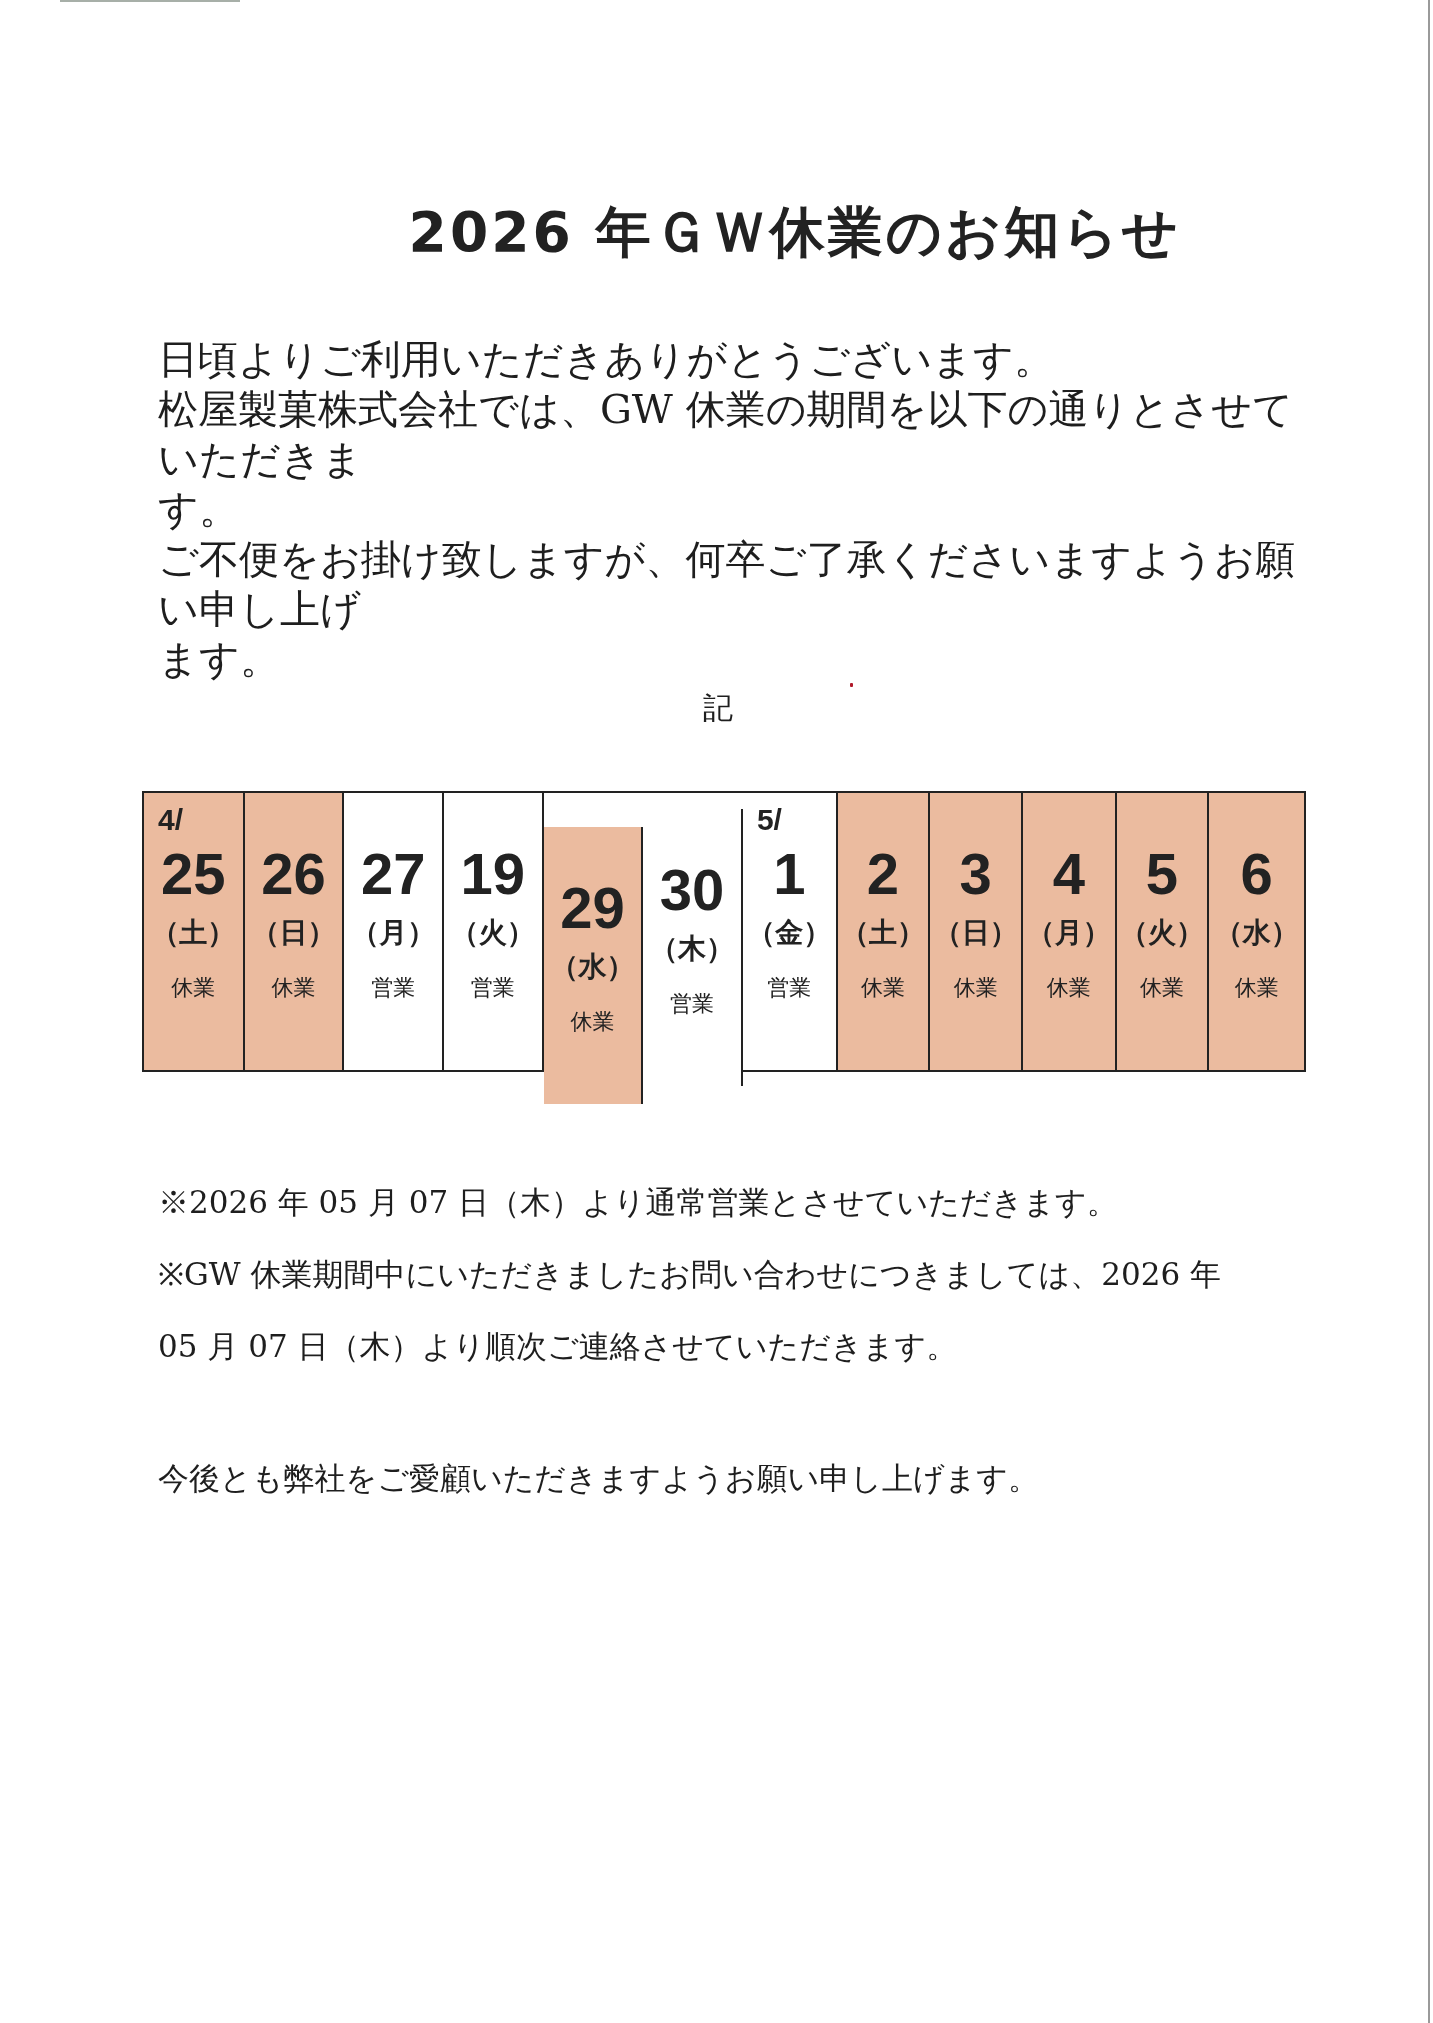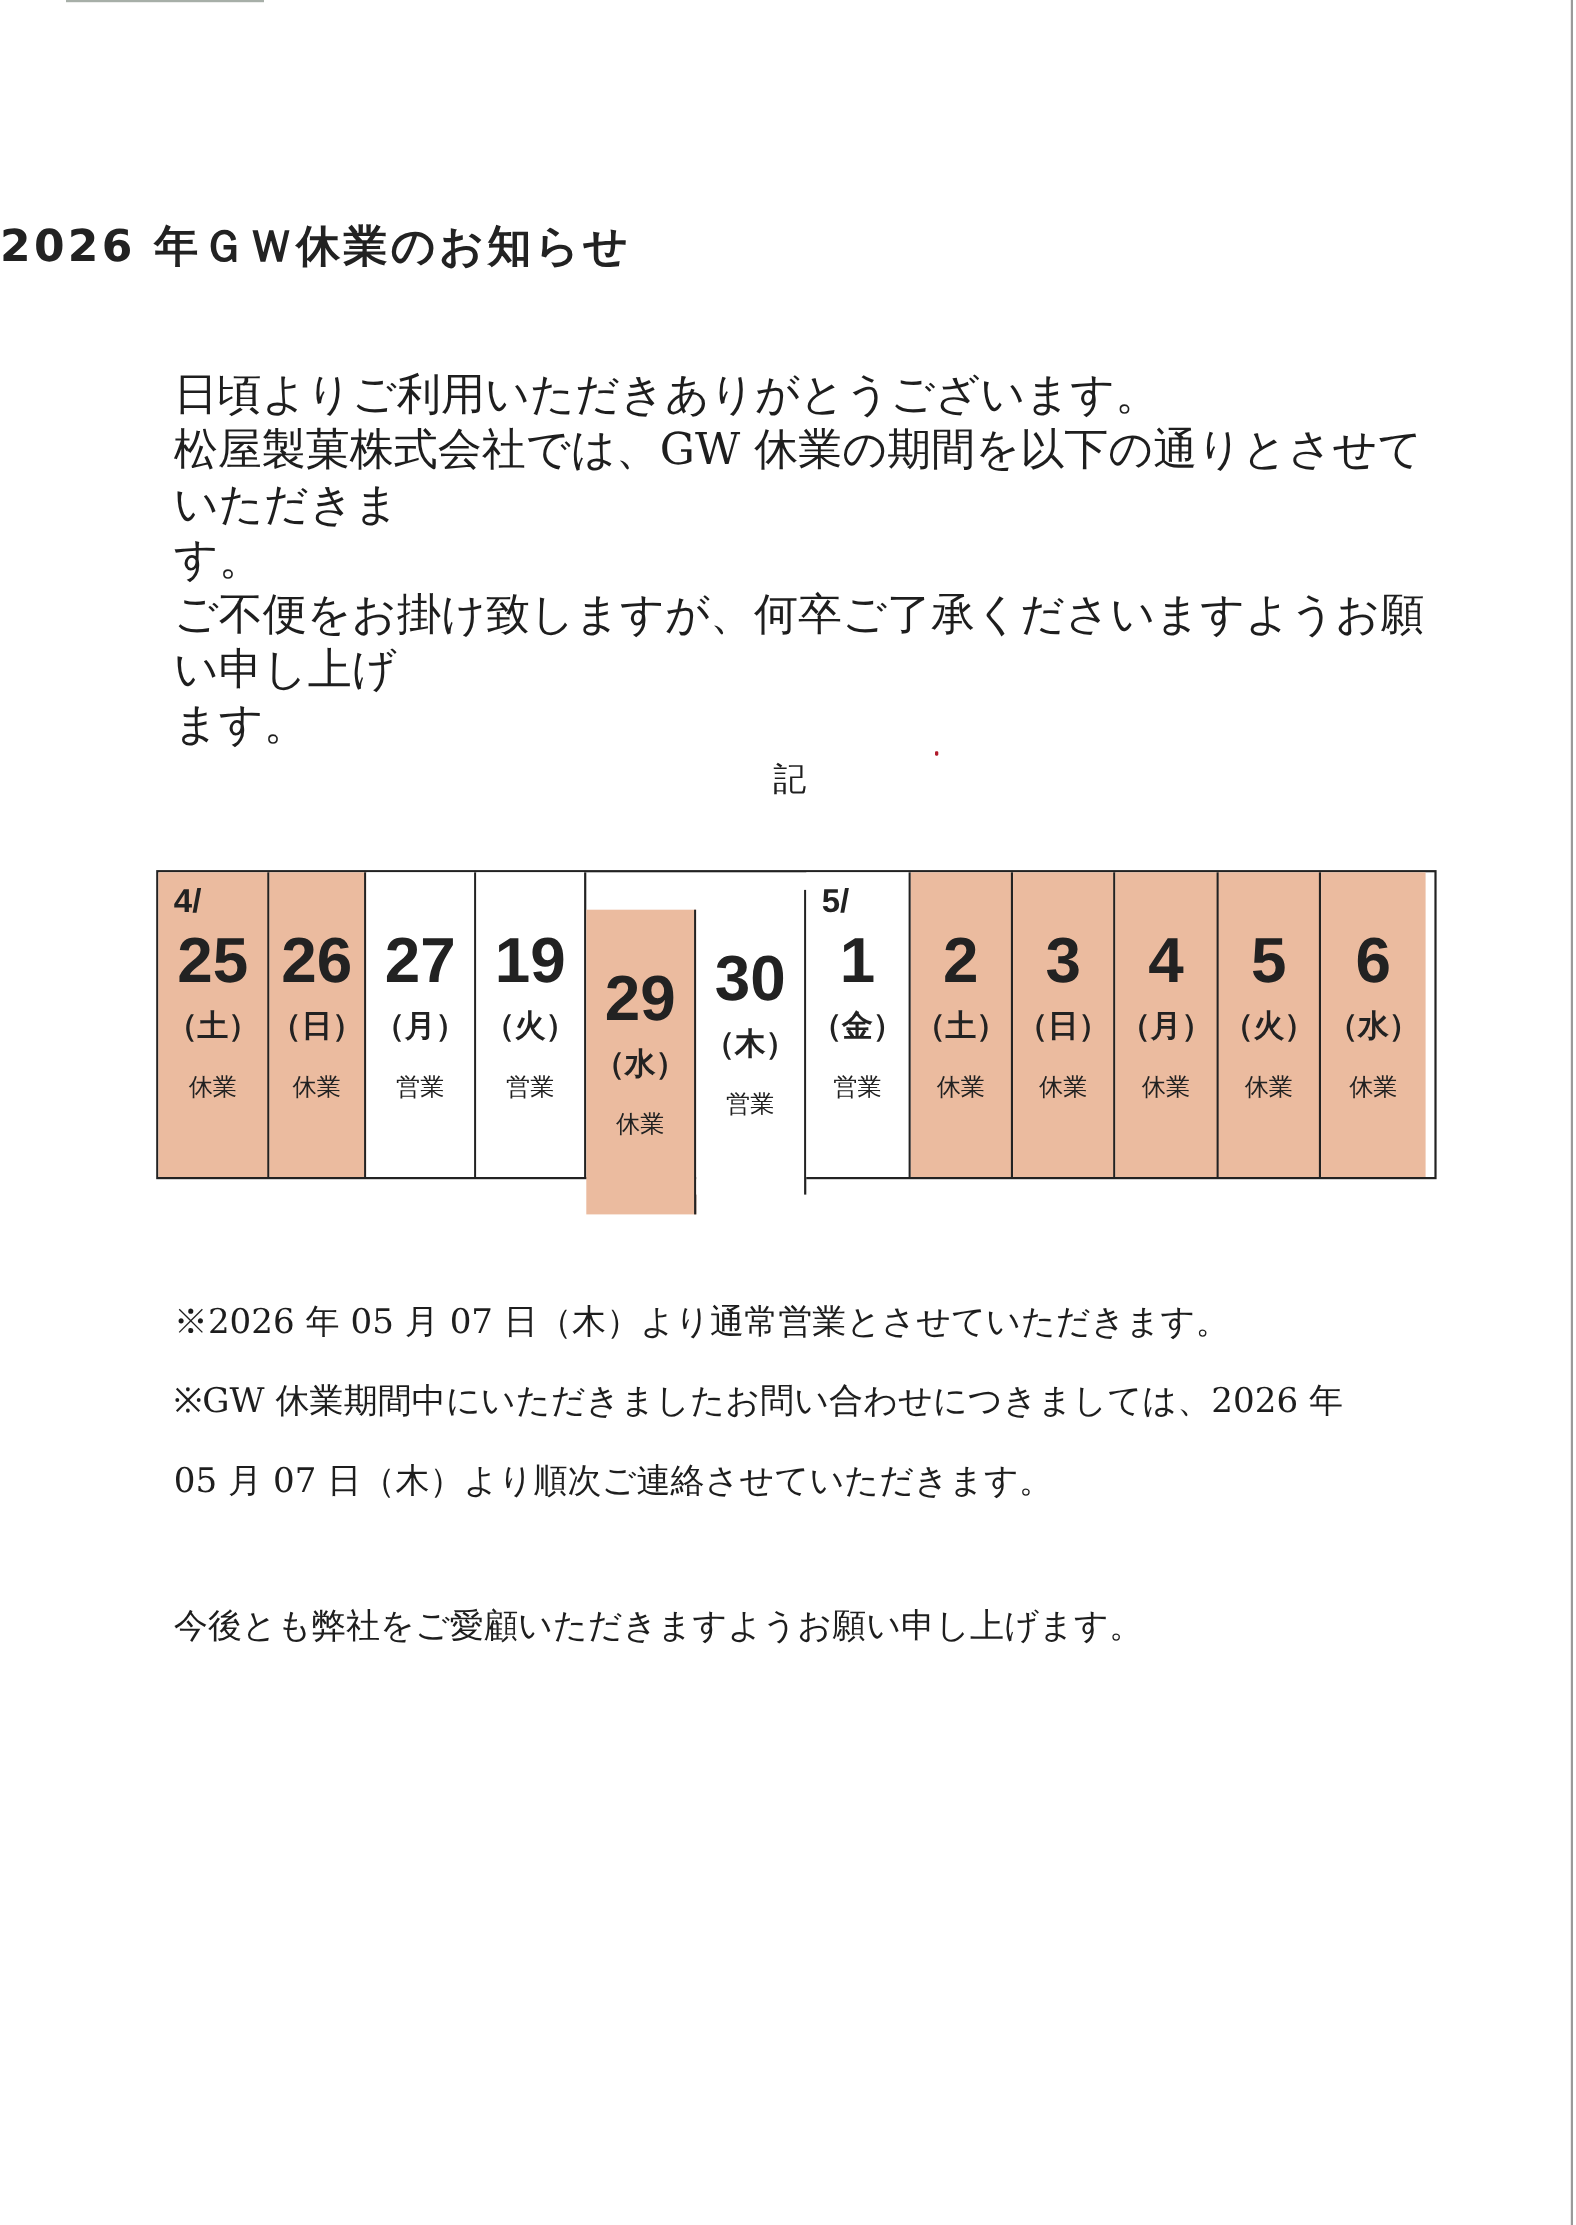--- a/index.html
+++ b/index.html
@@ -30,24 +30,24 @@
     width: 180px;
     height: 2px;
     background: #6c7a6e;
     opacity: 0.6;
   }
   .title {
     position: absolute;
     top: 196px;
     left: 0;
     width: 1181px;
-    text-align: left;
+    text-align: right;
     font-family: "DejaVu Sans", "Liberation Sans", sans-serif;
     font-weight: bold;
-    font-size: 40px;
+    font-size: 55px;
     letter-spacing: 3px;
     color: #222222;
   }
   .intro {
     position: absolute;
     top: 334px;
     left: 158px;
     width: 1140px;
     font-size: 40px;
     line-height: 50px;
@@ -170,21 +170,21 @@
 <div class="ki"><span>記</span></div>
 <div class="red-dot"></div>
 
 <div class="calendar" id="calendar">
     <div class="day closed" style="width: 101px;">
       <div class="month">4/</div>
       <div class="date">25</div>
       <div class="weekday">（土）</div>
       <div class="status">休業</div>
     </div>
-    <div class="day closed" style="width: 88px;">
+    <div class="day closed" style="width: 100px;">
       <div class="date">26</div>
       <div class="weekday">（日）</div>
       <div class="status">休業</div>
     </div>
     <div class="day open" style="width: 100px;">
       <div class="date">27</div>
       <div class="weekday">（月）</div>
       <div class="status">営業</div>
     </div>
     <div class="day open" style="width: 100px;">

